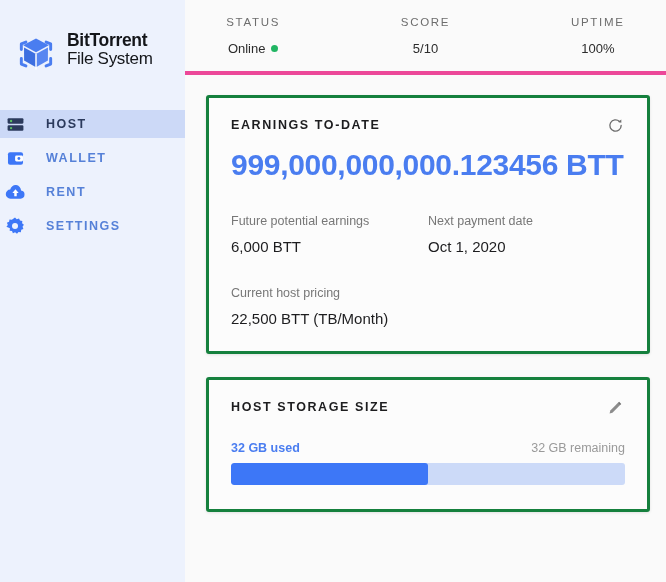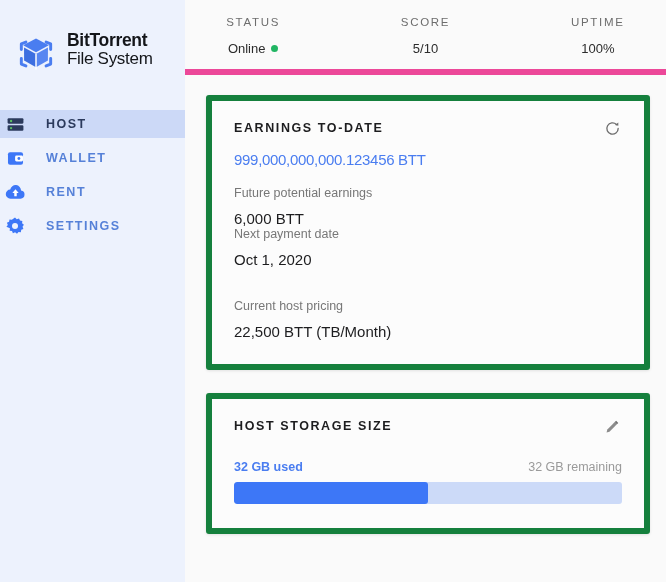--- a/index.html
+++ b/index.html
@@ -102,21 +102,21 @@
     background: #fafafa;
     display: flex;
     flex-direction: column;
     box-sizing: border-box;
     overflow: hidden;
   }
 
   .statsbar {
     height: 75px;
     min-height: 75px;
-    border-bottom: 6px solid #ec4899;
+    border-bottom: 4px solid #ec4899;
     display: flex;
     align-items: flex-start;
     padding-top: 16px;
     box-sizing: border-box;
     background: #fafafa;
     gap: 36px;
   }
   .stat {
     flex: 1;
     text-align: center;
@@ -145,21 +145,21 @@
     display: inline-block;
   }
 
   .content {
     padding: 20px 16px 0 21px;
     box-sizing: border-box;
   }
 
   .card {
     background: #fcfcfc;
-    border: 6px solid #15803d;
+    border: 3px solid #15803d;
     border-radius: 3px;
     box-shadow: 0 1px 3px rgba(0,0,0,0.10);
     padding: 20px 22px 24px 22px;
     box-sizing: border-box;
     margin-bottom: 23px;
     position: relative;
   }
   .card-head {
     display: flex;
     justify-content: space-between;
@@ -175,31 +175,30 @@
     width: 20px;
     height: 20px;
     margin-top: -3px;
     cursor: pointer;
     display: flex;
     align-items: center;
     justify-content: center;
   }
 
   .big-amount {
-    font-size: 15px;
+    font-size: 30px;
     color: #4a7df0;
-    font-weight: normal;
+    font-weight: bold;
     letter-spacing: -0.3px;
     margin-top: 13px;
   }
 
   .grid2 {
     display: flex;
-    margin-top: 18px;
-    flex-direction: column;
+    margin-top: 32px;
   }
   .grid2 > div { flex: 1; }
   .field-label {
     font-size: 12.5px;
     color: #777777;
     margin-bottom: 10px;
   }
   .field-value {
     font-size: 15px;
     color: #1d1d1f;

